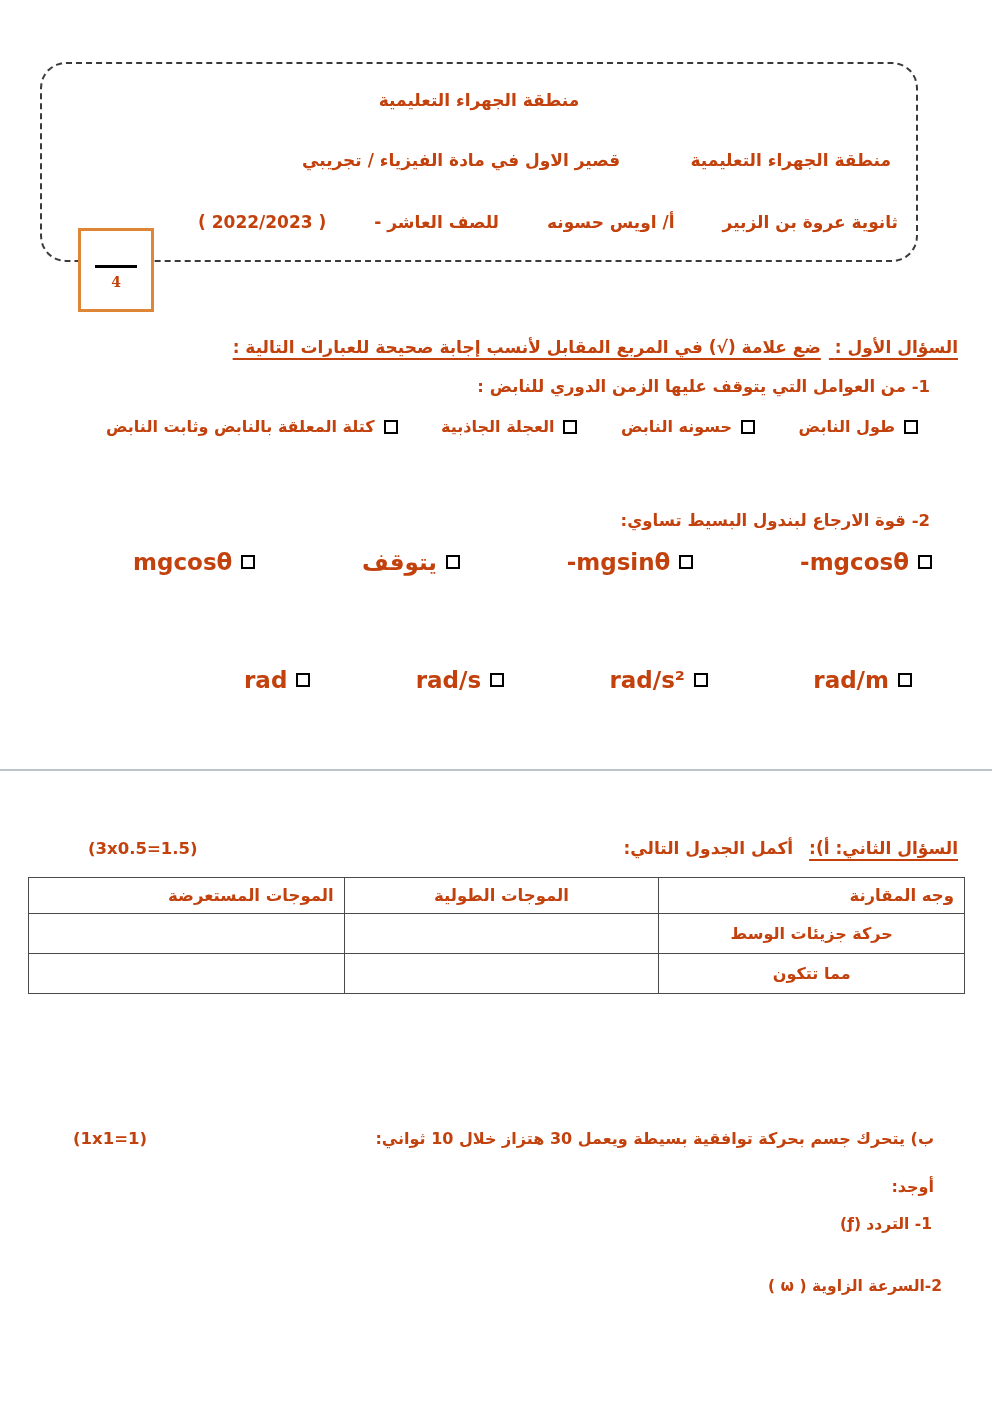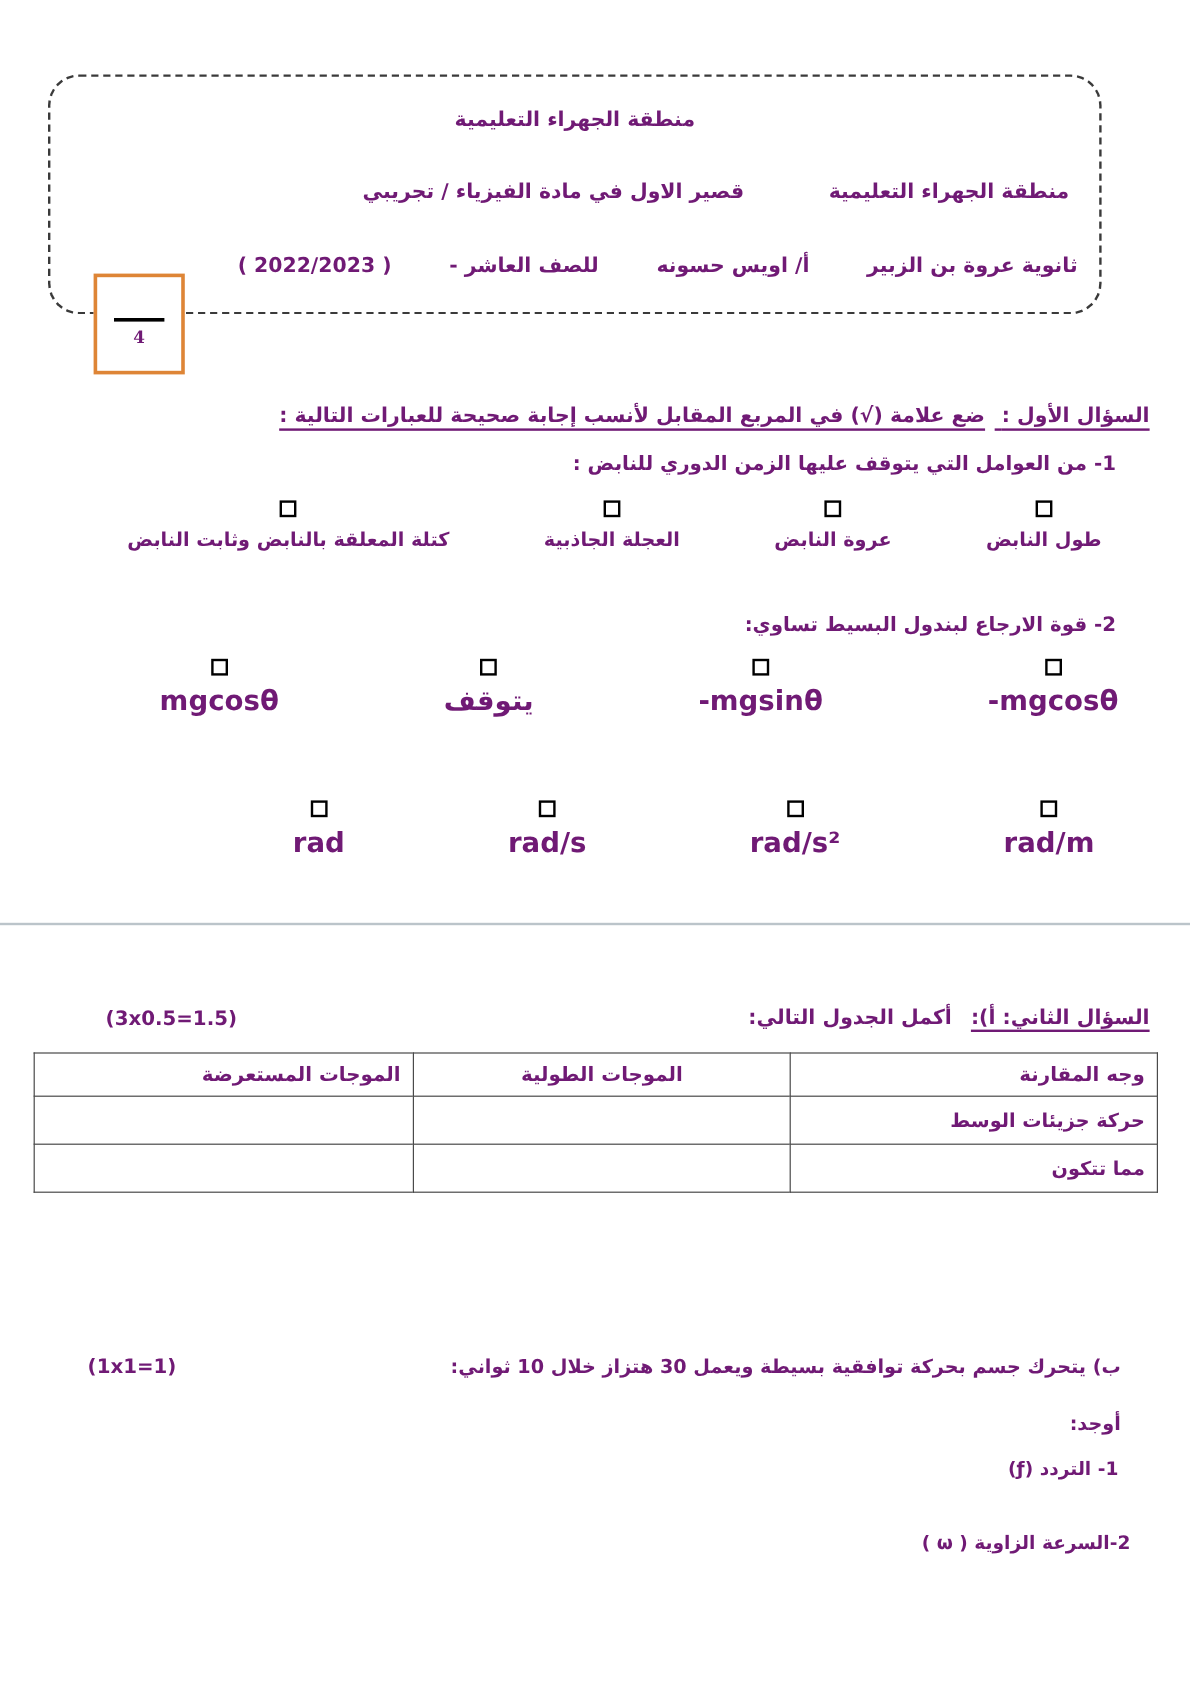--- a/index.html
+++ b/index.html
@@ -1,20 +1,20 @@
 <!DOCTYPE html>
 <html lang="ar"><head>
 <meta charset="utf-8">
 <style>
   * { margin:0; padding:0; box-sizing:border-box; }
   html,body { background:#ffffff; }
   .page {
     position:relative; width:992px; height:1403px; background:#fff;
     font-family:"DejaVu Sans","Liberation Sans",sans-serif;
-    color:#701a75; font-weight:bold; overflow:hidden; margin:0 auto;
+    color:#c2410c; font-weight:bold; overflow:hidden; margin:0 auto;
   }
 
   
   .header-box {
     position:absolute; left:40px; top:62px; width:878px; height:200px;
     border:2px dashed #3a3a3a; border-radius:26px; direction:rtl;
   }
   .h-line1 { position:absolute; top:26px; left:0; width:100%; text-align:center; font-size:17px; }
   .h-line2a { position:absolute; top:86px; right:25px; font-size:17px; }
   .h-line2b { position:absolute; top:86px; left:260px; font-size:17px; }
@@ -35,21 +35,21 @@
   .q1-head {
     position:absolute; top:337px; right:34px; direction:rtl; font-size:17px;
     text-decoration:underline; text-underline-offset:5px; text-decoration-thickness:1.5px;
   }
   .q1-head .sp { margin-right:8px; }
   .prompt { position:absolute; right:62px; direction:rtl; font-size:16.5px; }
   .opts {
     position:absolute; left:0; right:0; display:flex; direction:rtl;
     justify-content:space-between; align-items:center; font-size:16px;
   }
-  .opt { display:inline-flex; align-items:center; gap:9px;flex-direction:column; }
+  .opt { display:inline-flex; align-items:center; gap:9px; }
   .cb {
     display:inline-block; width:14px; height:14px; border:2.2px solid #000;
     background:#fff; flex:0 0 auto;
   }
   .lat { direction:ltr; unicode-bidi:isolate; font-size:23px; }
 
   
   .divider { position:absolute; top:769px; left:0; width:100%; height:2px; background:#97a4ad; opacity:.65; }
 
   
@@ -65,21 +65,21 @@
     position:absolute; top:877px; right:27px; width:937px;
     border-collapse:collapse; direction:rtl; font-size:16px;
   }
   table.cmp col.c1 { width:306px; }
   table.cmp col.c2 { width:315px; }
   table.cmp col.c3 { width:316px; }
   table.cmp th, table.cmp td { border:1.6px solid #4a4a4a; padding:5px 10px; }
   table.cmp tr.hd th { height:36px; text-align:right; font-size:16.5px;margin-left:10px; }
   table.cmp tr.hd th.center { text-align:center; }
   table.cmp tr.bd th, table.cmp tr.bd td { height:40px; }
-  table.cmp th.rl { text-align:right; }
+  table.cmp th.rl { }
   table.cmp td.ans { background:#fff; }
 
   
   .partb {
     position:absolute; top:1129px; left:73px; right:58px; display:flex; direction:rtl;
     justify-content:space-between; align-items:center; font-size:16px;
   }
   .find-label { position:absolute; top:1177px; right:58px; direction:rtl; font-size:16px; }
   .find-1 { position:absolute; top:1215px; right:60px; direction:rtl; font-size:15.5px; }
   .find-2 { position:absolute; top:1277px; right:50px; direction:rtl; font-size:15.5px; }
@@ -112,21 +112,21 @@
   </div>
 
   <div class="prompt" style="top:377px">1- من العوامل التي يتوقف عليها الزمن الدوري للنابض :</div>
   <div class="opts" style="top:417px; padding-right:74px; padding-left:106px;">
     <span class="opt">
       <span class="cb"></span>
       <span>طول النابض</span>
     </span>
     <span class="opt">
       <span class="cb"></span>
-      <span>عروة النابض</span>
+      <span>حسونه النابض</span>
     </span>
     <span class="opt">
       <span class="cb"></span>
       <span>العجلة الجاذبية</span>
     </span>
     <span class="opt">
       <span class="cb"></span>
       <span>كتلة المعلقة بالنابض وثابت النابض</span>
     </span>
   </div>

